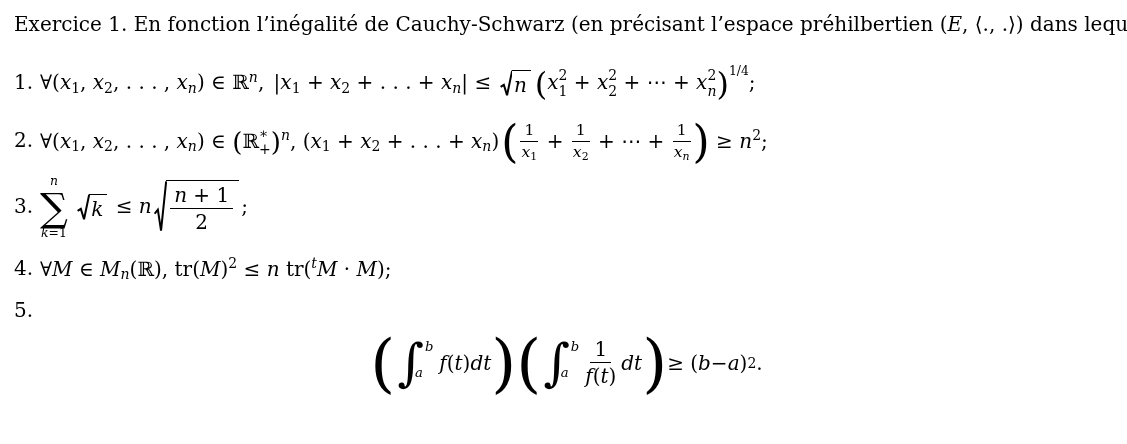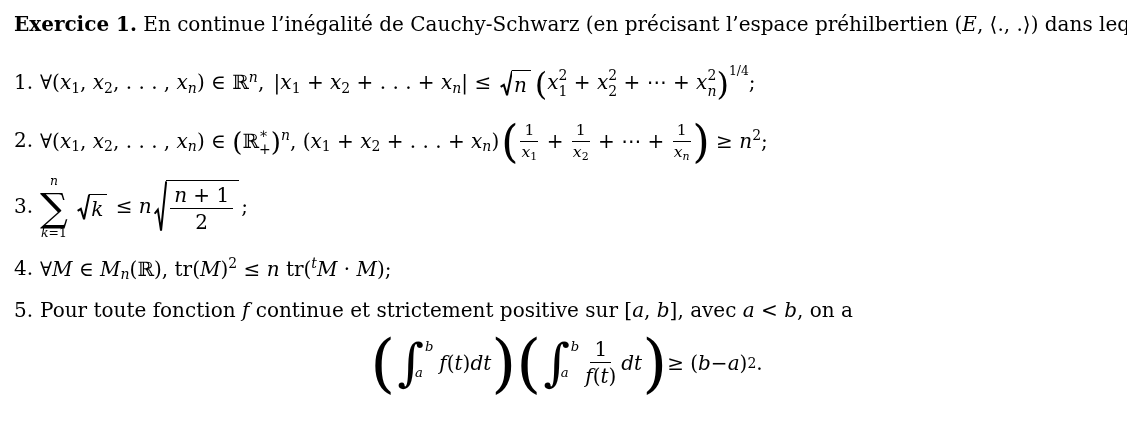--- a/index.html
+++ b/index.html
@@ -17,21 +17,21 @@
   .i1 { margin-top:24px; }
   .i2 { margin-top:20px; }
   .i3 { margin-top:10px; }
   .i4 { margin-top:14px; }
   .i5 { margin-top:16px; }
   .display { display:flex; justify-content:center; align-items:center; height:82px; margin-top:0; white-space:nowrap; }
 
   
   .rm { }
   .it { font-style:italic; }
-  .bf { font-weight:700; }
+  .bf { font-weight:400; }
   .sub { font-size:0.7em; vertical-align:-0.25em; }
   .sup { font-size:0.7em; vertical-align:0.55em; }
   .suphi { font-size:0.62em; vertical-align:1.15em; }
   .ss { display:inline-flex; flex-direction:column; align-items:flex-start; vertical-align:middle; font-size:0.7em; line-height:1.12; }
   .frac { display:inline-flex; flex-direction:column; align-items:center; vertical-align:middle; line-height:1.2; text-align:center; margin:0 2px; }
   .fnum { display:block; border-bottom:1.4px solid currentColor; padding:0 4px 1px; }
   .fden { display:block; padding-top:1px; }
   .sqrt { position:relative; display:inline-flex; vertical-align:middle; padding-left:0.62em; margin:0 2px; }
   .radsvg { position:absolute; left:0; top:0; height:100%; width:0.64em; }
   .arg { border-top:1.5px solid currentColor; padding:2px 4px 0 2px; display:inline-flex; align-items:center; }
@@ -44,21 +44,21 @@
   .itop { margin-left:1px; }
   .ibot { margin-left:-9px; }
   .dlm { display:inline-flex; align-items:center; vertical-align:middle; }
   .dg { line-height:1; }
   .sp { display:inline-block; }
 </style>
 </head>
 <body>
 
 <div class="doc">
-  <div class="line"><span class="bf">Exercice 1.</span><span class="rm"> En continue l’inégalité de Cauchy-Schwarz (en précisant l’espace préhilbertien (</span><span class="it">E</span><span class="rm">, ⟨., .⟩) dans lequel</span></div>
+  <div class="line"><span class="bf">Exercice 1.</span><span class="rm"> En fonction l’inégalité de Cauchy-Schwarz (en précisant l’espace préhilbertien (</span><span class="it">E</span><span class="rm">, ⟨., .⟩) dans lequel</span></div>
 
   <div class="item i1">
     <span class="num">1.</span>
     <span class="content"><span class="rm">∀(</span><span class="it">x</span><span class="sub"><span class="rm">1</span></span><span class="rm">, </span><span class="it">x</span><span class="sub"><span class="rm">2</span></span><span class="rm">, . . . , </span><span class="it">x</span><span class="sub"><span class="it">n</span></span><span class="rm">) ∈ ℝ</span><span class="sup"><span class="it">n</span></span><span class="rm">, </span><span class="sp" style="width: 3px;"></span><span class="rm">|</span><span class="it">x</span><span class="sub"><span class="rm">1</span></span><span class="rm"> + </span><span class="it">x</span><span class="sub"><span class="rm">2</span></span><span class="rm"> + . . . + </span><span class="it">x</span><span class="sub"><span class="it">n</span></span><span class="rm">| ≤ </span><span class="sqrt">
           <svg viewBox="0 0 20 40" preserveAspectRatio="none" class="radsvg">
             <path d="M1 25 L6 22 L11 37.5 L19 1" fill="none" stroke="currentColor" stroke-width="2" vector-effect="non-scaling-stroke"></path>
           </svg>
           <span class="arg">
             <span class="it">n</span>
           </span>
@@ -129,21 +129,20 @@
         </span><span class="rm">;</span></span>
   </div>
 
   <div class="item i4">
     <span class="num">4.</span>
     <span class="content"><span class="rm">∀</span><span class="it">M</span><span class="rm"> ∈ </span><span class="it">M</span><span class="sub"><span class="it">n</span></span><span class="rm">(ℝ), tr(</span><span class="it">M</span><span class="rm">)</span><span class="sup"><span class="rm">2</span></span><span class="rm"> ≤ </span><span class="it">n</span><span class="rm"> tr(</span><span class="sup"><span class="it">t</span></span><span class="it">M</span><span class="rm"> · </span><span class="it">M</span><span class="rm">);</span></span>
   </div>
 
   <div class="item i5">
     <span class="num">5.</span>
-    <span class="content"><span class="rm">Pour toute fonction </span><span class="it">f</span><span class="rm"> continue et strictement positive sur [</span><span class="it">a</span><span class="rm">, </span><span class="it">b</span><span class="rm">], avec </span><span class="it">a</span><span class="rm"> &lt; </span><span class="it">b</span><span class="rm">, on a</span></span>
   </div>
 
   <div class="display">
       <span class="dlm">
         <span class="dg" style="font-size: 3.2em;">(</span>
       </span>
       <span class="int">
         <span class="iop">∫</span>
         <span class="ilims">
           <span class="itop"><span class="it">b</span></span>

